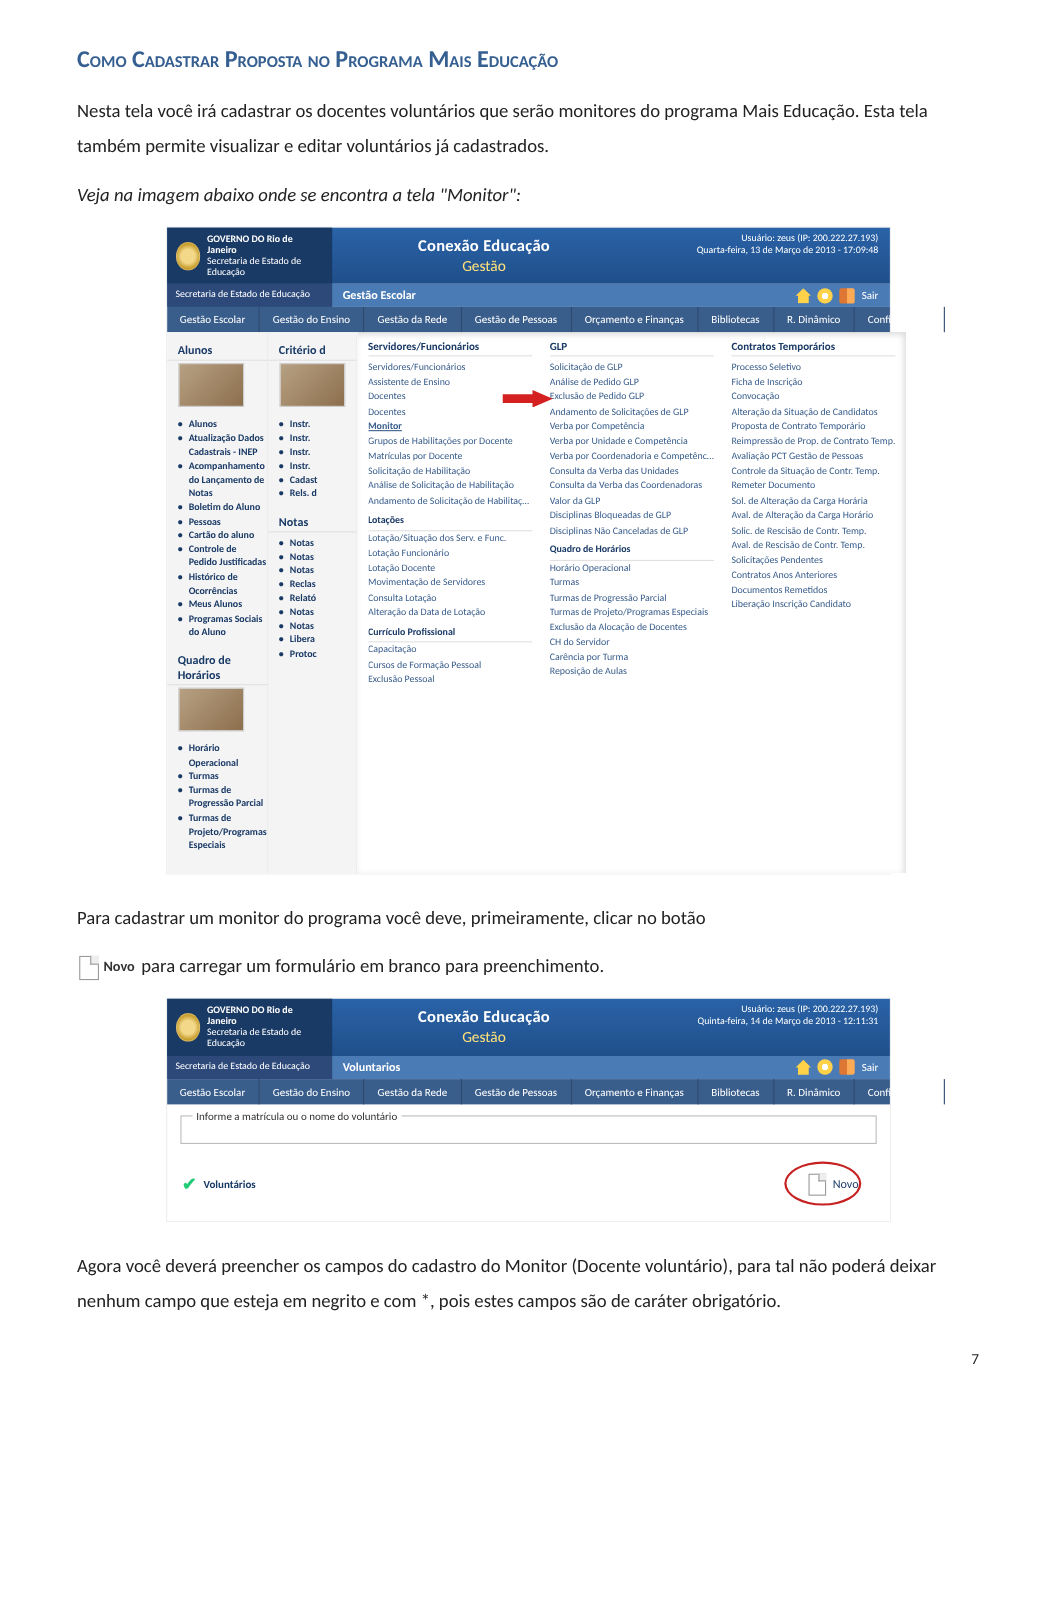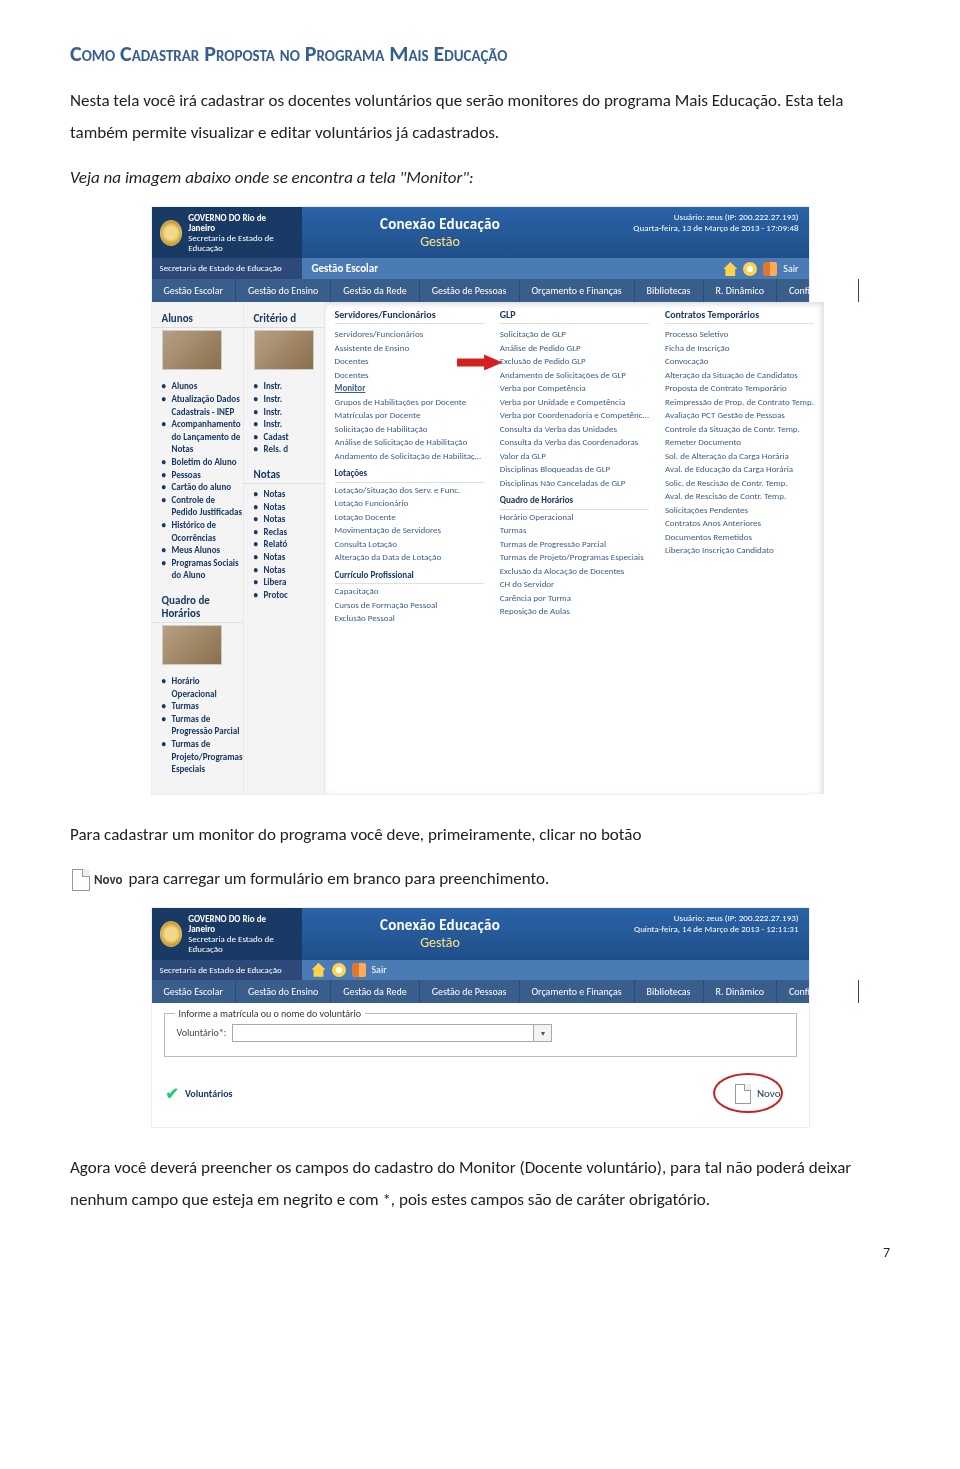--- a/index.html
+++ b/index.html
@@ -357,21 +357,21 @@
           <li>Processo Seletivo</li>
           <li>Ficha de Inscrição</li>
           <li>Convocação</li>
           <li>Alteração da Situação de Candidatos</li>
           <li>Proposta de Contrato Temporário</li>
           <li>Reimpressão de Prop. de Contrato Temp.</li>
           <li>Avaliação PCT Gestão de Pessoas</li>
           <li>Controle da Situação de Contr. Temp.</li>
           <li>Remeter Documento</li>
           <li>Sol. de Alteração da Carga Horária</li>
-          <li>Aval. de Educação da Carga Horária</li>
+          <li>Aval. de Alteração da Carga Horário</li>
           <li>Solic. de Rescisão de Contr. Temp.</li>
           <li>Aval. de Rescisão de Contr. Temp.</li>
           <li>Solicitações Pendentes</li>
           <li>Contratos Anos Anteriores</li>
           <li>Documentos Remetidos</li>
           <li>Liberação Inscrição Candidato</li>
         </ul>
       </div>
     </div>
   </div>
@@ -401,20 +401,21 @@
       <div class="t1">Conexão Educação</div>
       <div class="t2">Gestão</div>
     </div>
     <div class="topbar-right">
       <div>Usuário: zeus (IP: 200.222.27.193)</div>
       <div>Quinta-feira, 14 de Março de 2013 - 12:11:31</div>
     </div>
   </div>
   <div class="subbar">
     <div class="breadcrumb">Secretaria de Estado de Educação</div>
+    <div class="crumbtxt">Voluntarios</div>
     <div class="icons">
       <span class="ico home"></span>
       <span class="ico gear"></span>
       <span class="ico door"></span>
       <span class="sair">Sair</span>
     </div>
   </div>
   <div class="menubar">
     <div class="mitem">Gestão Escolar</div>
     <div class="mitem">Gestão do Ensino</div>
@@ -422,27 +423,20 @@
     <div class="mitem">Gestão de Pessoas</div>
     <div class="mitem">Orçamento e Finanças</div>
     <div class="mitem">Bibliotecas</div>
     <div class="mitem">R. Dinâmico</div>
     <div class="spacer"></div>
     <div class="mitem">Configurações</div>
   </div>
   <div class="shot2-body">
     <div class="fieldset">
       <div class="legend">Informe a matrícula ou o nome do voluntário</div>
-      <div class="frow">
-        <span class="lbl">Voluntário*:</span>
-        <div class="field">
-          <div style="flex:1"></div>
-          <div class="dd">▾</div>
-        </div>
-      </div>
     </div>
     <div class="bottombar">
       <div class="volun">
         <span class="check">✔</span>
         <span>Voluntários</span>
       </div>
       <div class="novo-wrap">
         <div class="circle" style="left:-14px; top:-8px;"></div>
         <div class="novo-btn">
           <span class="sheet"></span>

